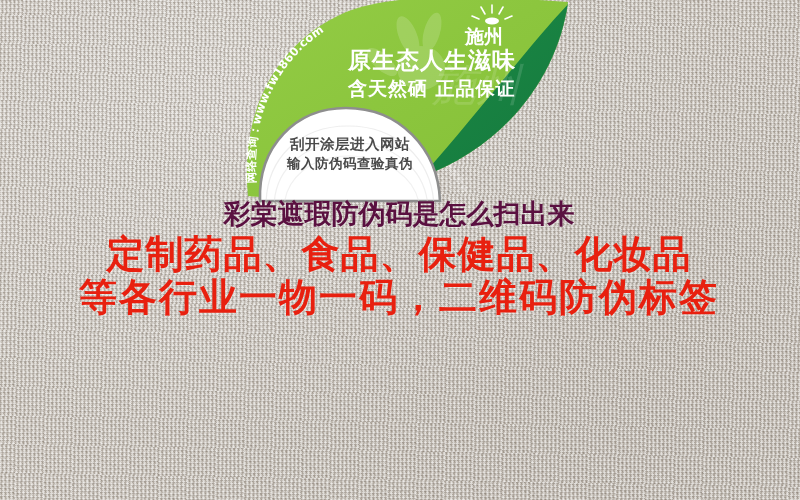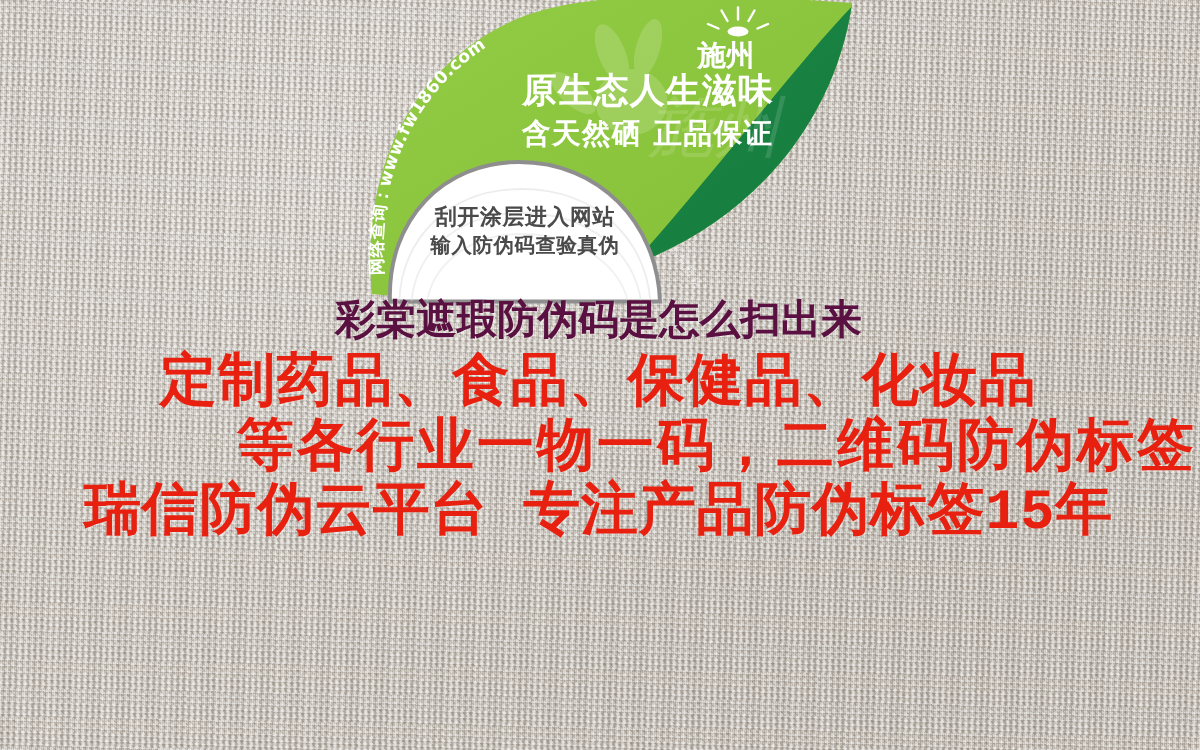--- a/index.html
+++ b/index.html
@@ -57,21 +57,21 @@
     text-shadow:0.5px 0.5px 0 rgba(255,255,255,0.35);
   }
   .hl-red {
     font-size:38px;
     color:#e8200f;
     letter-spacing:1px;
     padding-top:5px;
     text-shadow:0.8px 0.8px 0 rgba(255,255,255,0.30);
     font-family:Liberation Mono, monospace;
   }
-  .hl-red.l2 { letter-spacing:2px;text-align:right; }
+  .hl-red.l2 { letter-spacing:2px; }
   .hl-red.l3 { letter-spacing:0.5px; }
 
   
   #watermark-streak {
     position:absolute;
     left:452px; top:160px;
     width:120px; height:60px;
     transform:rotate(58deg);
     transform-origin:left top;
     font-size:7px;
@@ -164,16 +164,15 @@
         <text x="114" y="153" font-size="14.5" font-weight="700" fill="#4a4a4a" text-anchor="middle" letter-spacing="0.5" font-family="'DejaVu Sans','Liberation Sans',sans-serif">刮开涂层进入网站</text>
         <text x="114" y="172" font-size="13.5" font-weight="700" fill="#4a4a4a" text-anchor="middle" letter-spacing="0.5" font-family="'DejaVu Sans','Liberation Sans',sans-serif">输入防伪码查验真伪</text>
       </g>
     </svg>
   </div>
 
   <div id="headlines">
     <div class="hl hl-title">彩棠遮瑕防伪码是怎么扫出来</div>
     <div class="hl hl-red l1">定制药品、食品、保健品、化妆品</div>
     <div class="hl hl-red l2">等各行业一物一码，二维码防伪标签</div>
-    <div class="hl hl-red l3">瑞信防伪云平台 专注产品防伪标签15年</div>
   </div>
 
 </div>
 
 </body></html>

